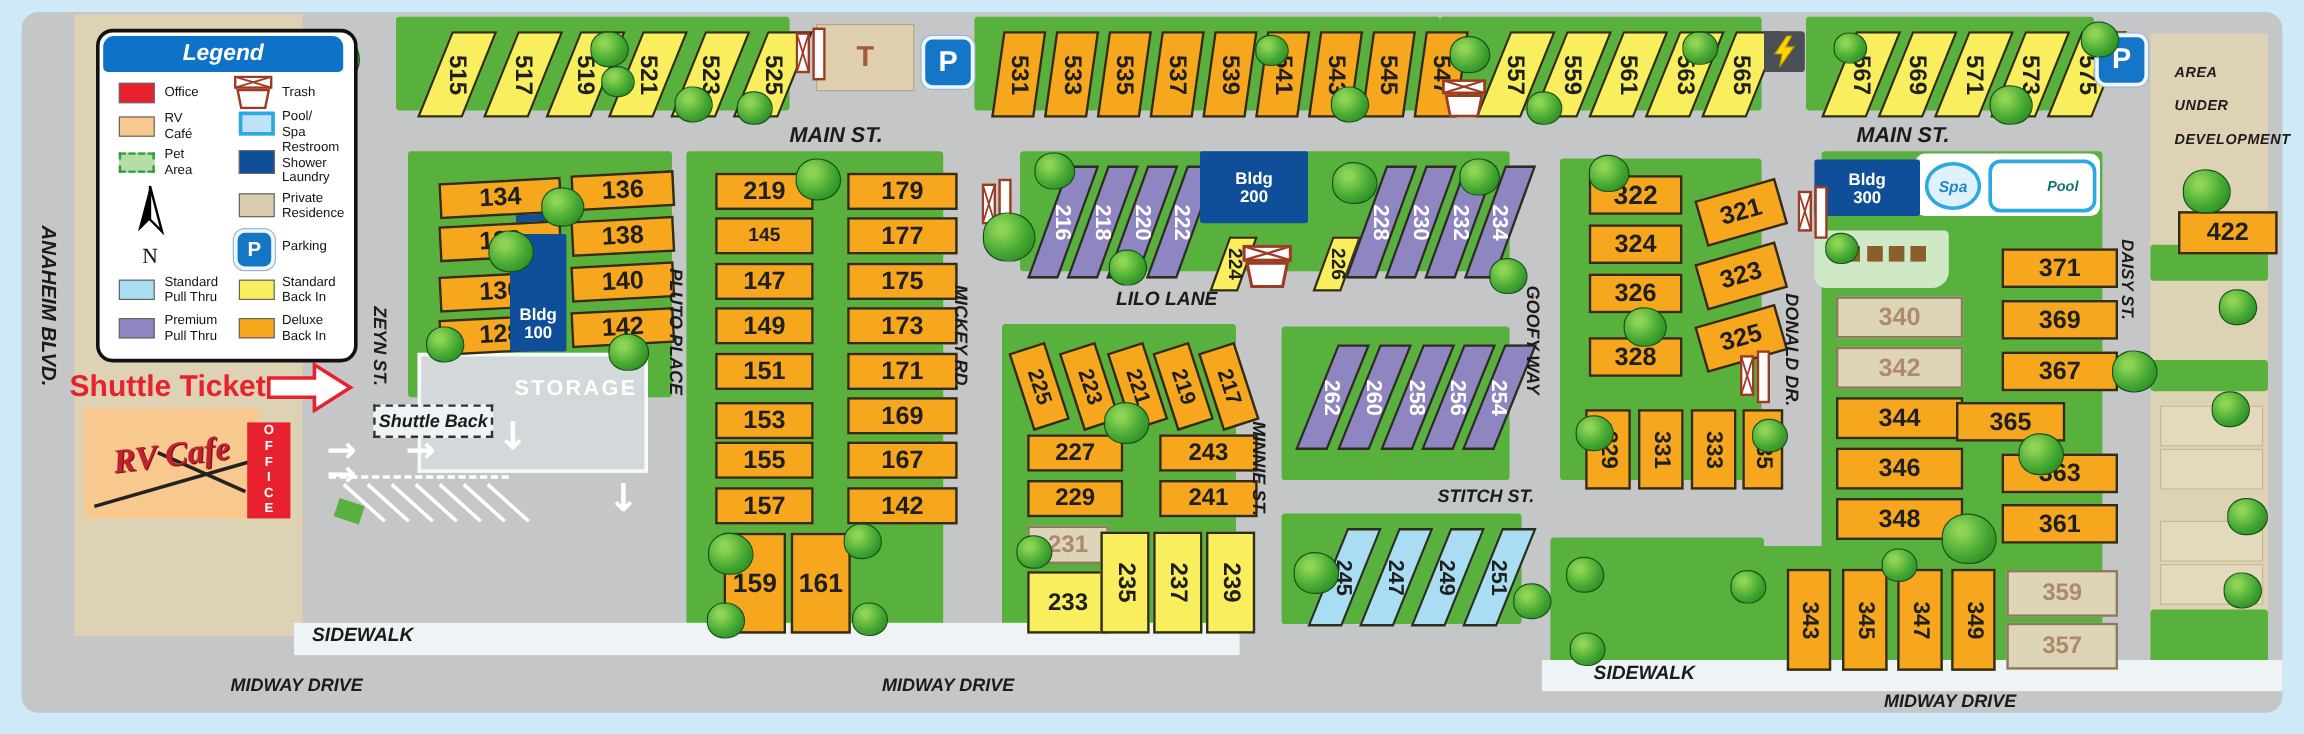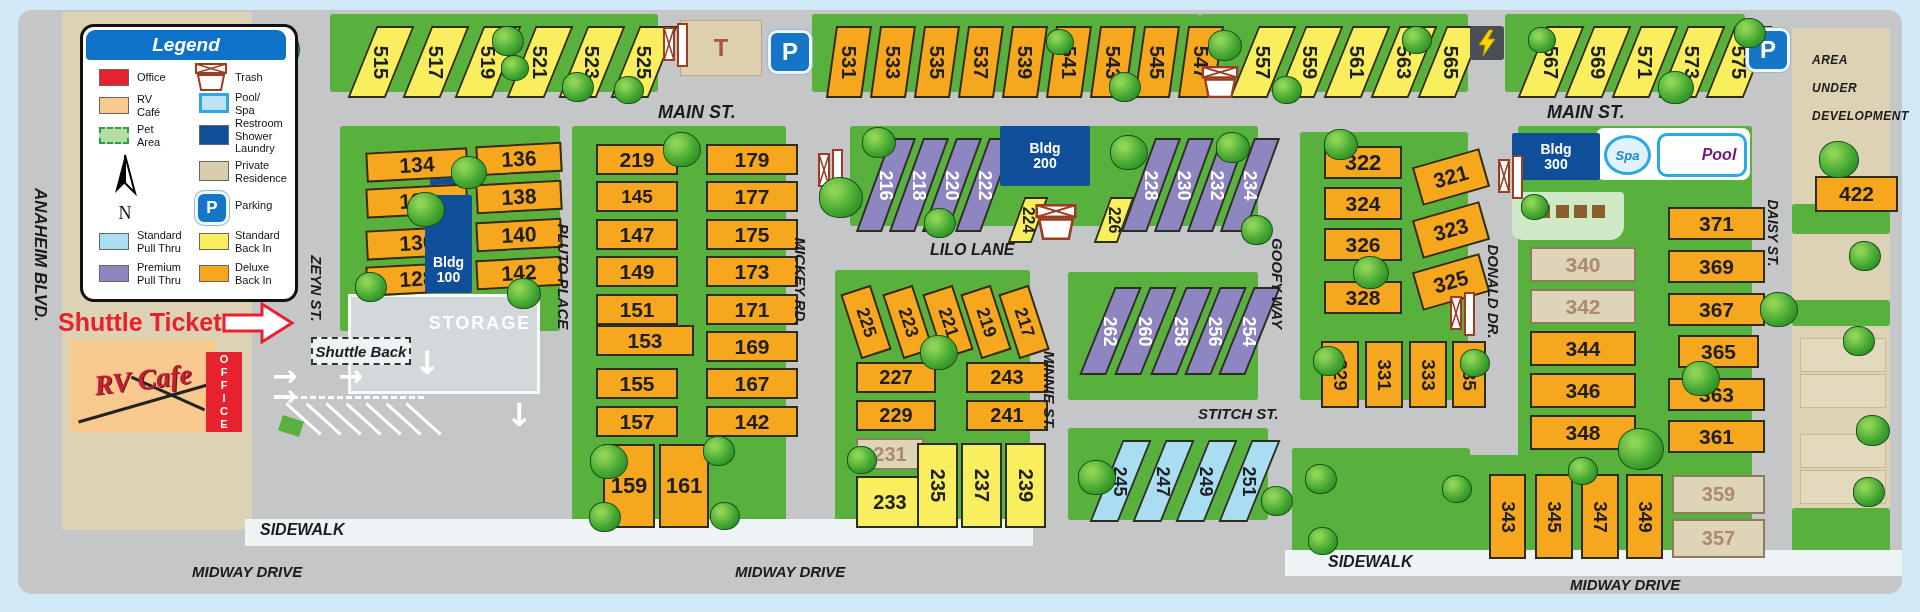--- a/index.html
+++ b/index.html
@@ -77,21 +77,21 @@
       <span>Bldg<br>200</span>
     </div>
     <div class="abs z20" style="left:1578px;top:118px;width:154px;height:52px;background:#ffffff;border-radius:8px;"></div>
     <div class="bldg z20" style="left:1494px;top:123px;width:88px;height:47px;">
       <span>Bldg<br>300</span>
     </div>
     <div class="abs z20" style="left:1586px;top:125px;width:47px;height:40px;background:#dff2fc;border:3px solid #2aa9e2;border-radius:50%;box-sizing:border-box;display:flex;align-items:center;justify-content:center;">
       <span style="color:#1e86c9;font-style:italic;font-weight:bold;font-size:13px;">Spa</span>
     </div>
     <div class="abs z20" style="left:1639px;top:123px;width:90px;height:44px;background:#ffffff;border:3px solid #2aa9e2;border-radius:10px;box-sizing:border-box;display:flex;align-items:center;justify-content:center;">
-      <span style="color:#701a75;font-style:italic;font-weight:bold;font-size:16px;margin-left:34px;">Pool</span>
+      <span style="color:#0f766e;font-style:italic;font-weight:bold;font-size:12px;margin-left:34px;">Pool</span>
     </div>
     <div class="abs z20" style="left:1494px;top:182px;width:112px;height:48px;background:#cfe9c6;border-radius:4px 4px 14px 10px;">
       <div class="abs" style="left:25px;top:13px;width:13px;height:13px;background:#8b5f2b;"></div>
       <div class="abs" style="left:44px;top:13px;width:13px;height:13px;background:#8b5f2b;"></div>
       <div class="abs" style="left:62px;top:13px;width:13px;height:13px;background:#8b5f2b;"></div>
       <div class="abs" style="left:80px;top:13px;width:13px;height:13px;background:#8b5f2b;"></div>
     </div>
     <div class="abs z20" style="left:662px;top:10px;width:82px;height:56px;background:#decfae;border:1px solid #b5a584;box-sizing:border-box;display:flex;align-items:center;justify-content:center;">
       <span style="color:#a3593a;font-weight:bold;font-size:24px;">T</span>
     </div>
@@ -284,33 +284,33 @@
         </div>
         <div class="site t-deluxe_back_in" style="left: 458px; top: 210px; width: 86px; height: 30px; font-size: 21px; transform: rotate(-3deg);">
           <span>140</span>
         </div>
         <div class="site t-deluxe_back_in" style="left: 458px; top: 248px; width: 86px; height: 30px; font-size: 21px; transform: rotate(-3deg);">
           <span>142</span>
         </div>
         <div class="site t-deluxe_back_in" style="left: 578px; top: 134px; width: 82px; height: 31px; font-size: 21px;">
           <span>219</span>
         </div>
-        <div class="site t-deluxe_back_in" style="left: 578px; top: 171px; width: 82px; height: 31px; font-size: 19px;">
+        <div class="site t-deluxe_back_in" style="left: 578px; top: 171px; width: 82px; height: 31px; font-size: 16px;">
           <span>145</span>
         </div>
         <div class="site t-deluxe_back_in" style="left: 578px; top: 209px; width: 82px; height: 31px; font-size: 21px;">
           <span>147</span>
         </div>
         <div class="site t-deluxe_back_in" style="left: 578px; top: 246px; width: 82px; height: 31px; font-size: 21px;">
           <span>149</span>
         </div>
         <div class="site t-deluxe_back_in" style="left: 578px; top: 284px; width: 82px; height: 31px; font-size: 21px;">
           <span>151</span>
         </div>
-        <div class="site t-deluxe_back_in" style="left: 578px; top: 315px; width: 98px; height: 31px; font-size: 21px;">
+        <div class="site t-deluxe_back_in" style="left: 578px; top: 325px; width: 82px; height: 31px; font-size: 21px;">
           <span>153</span>
         </div>
         <div class="site t-deluxe_back_in" style="left: 578px; top: 358px; width: 82px; height: 31px; font-size: 21px;">
           <span>155</span>
         </div>
         <div class="site t-deluxe_back_in" style="left: 578px; top: 396px; width: 82px; height: 31px; font-size: 21px;">
           <span>157</span>
         </div>
         <div class="site t-deluxe_back_in" style="left: 688px; top: 134px; width: 92px; height: 31px; font-size: 21px;">
           <span>179</span>
@@ -491,21 +491,21 @@
         </div>
         <div class="site t-deluxe_back_in" style="left: 1650px; top: 197px; width: 97px; height: 33px; font-size: 21px;">
           <span>371</span>
         </div>
         <div class="site t-deluxe_back_in" style="left: 1650px; top: 240px; width: 97px; height: 33px; font-size: 21px;">
           <span>369</span>
         </div>
         <div class="site t-deluxe_back_in" style="left: 1650px; top: 283px; width: 97px; height: 33px; font-size: 21px;">
           <span>367</span>
         </div>
-        <div class="site t-deluxe_back_in" style="left: 1660px; top: 325px; width: 81px; height: 33px; font-size: 21px;">
+        <div class="site t-deluxe_back_in" style="left: 1612px; top: 325px; width: 91px; height: 33px; font-size: 21px;">
           <span>365</span>
         </div>
         <div class="site t-deluxe_back_in" style="left: 1650px; top: 368px; width: 97px; height: 33px; font-size: 21px;">
           <span>363</span>
         </div>
         <div class="site t-deluxe_back_in" style="left: 1650px; top: 410px; width: 97px; height: 33px; font-size: 21px;">
           <span>361</span>
         </div>
         <div class="site t-deluxe_back_in" style="left: 1471px; top: 464px; width: 37px; height: 85px; font-size: 19px;">
           <span style="transform: rotate(90deg);">343</span>

